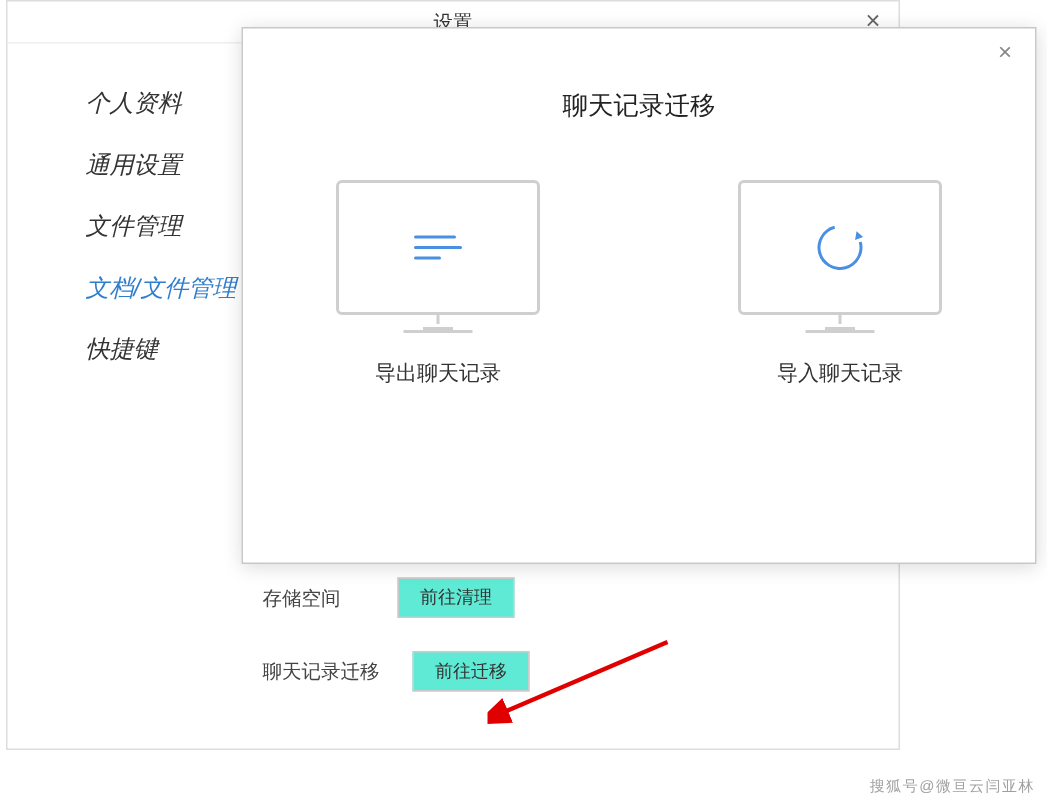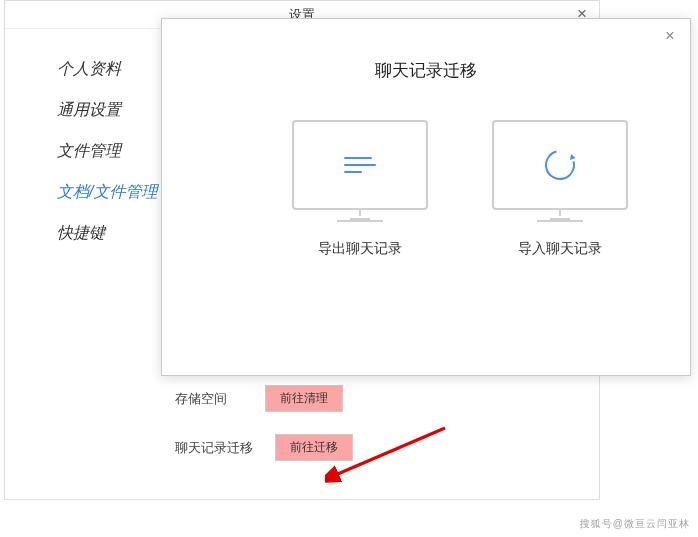--- a/index.html
+++ b/index.html
@@ -58,21 +58,21 @@
     display: flex;
     align-items: center;
     margin-bottom: 22px;
     font-size: 13px;
     color: #333;
   }
   .row-label { width: 90px; color: #444; }
   .row-value { flex: 1; color: #333; }
   .btn {
     border: 1px solid #ccc;
-    background: #fca5a5;
+    background: #5eead4;
     padding: 4px 14px;
     font-size: 12px;
     color: #333;
     cursor: pointer;
     font-family: inherit;
   }
   .storage-row { margin-top: 360px; }
   .migrate-row { margin-top: 20px; }
 
   .dialog {
@@ -103,21 +103,21 @@
   }
   .dialog-sub {
     text-align: center;
     font-size: 12px;
     color: #9a9a9a;
     margin-top: 8px;
     line-height: 1.6;
   }
   .options {
     display: flex;
-    justify-content: flex-end;
+    justify-content: space-between;
     margin-top: 38px;
     padding: 0 30px;
   }
   .option {
     text-align: center;
     cursor: pointer;
     width: 200px;
   }
   .monitor {
     width: 136px; height: 90px;

